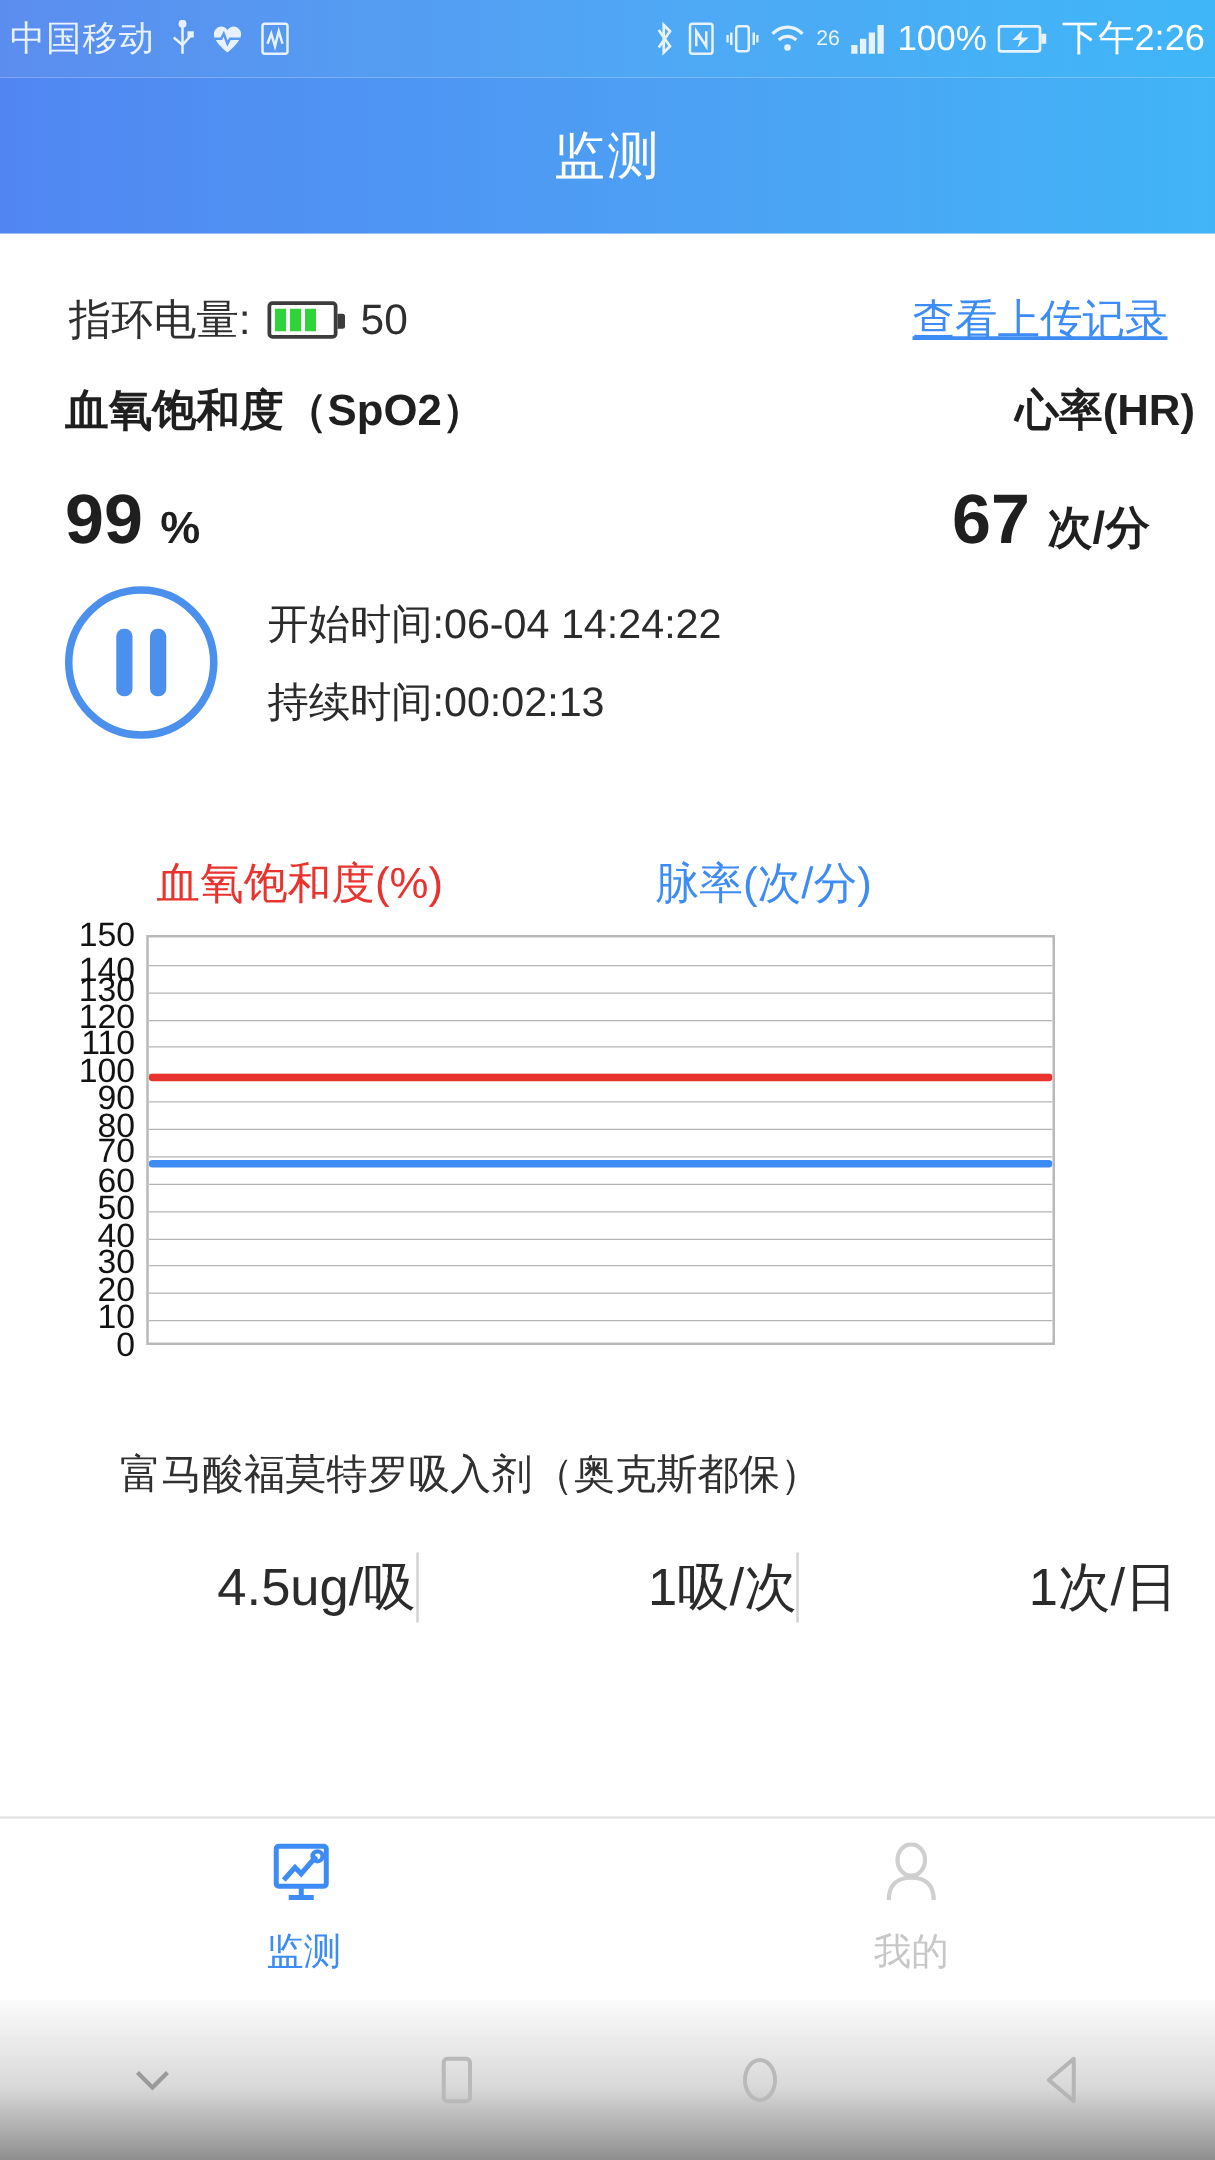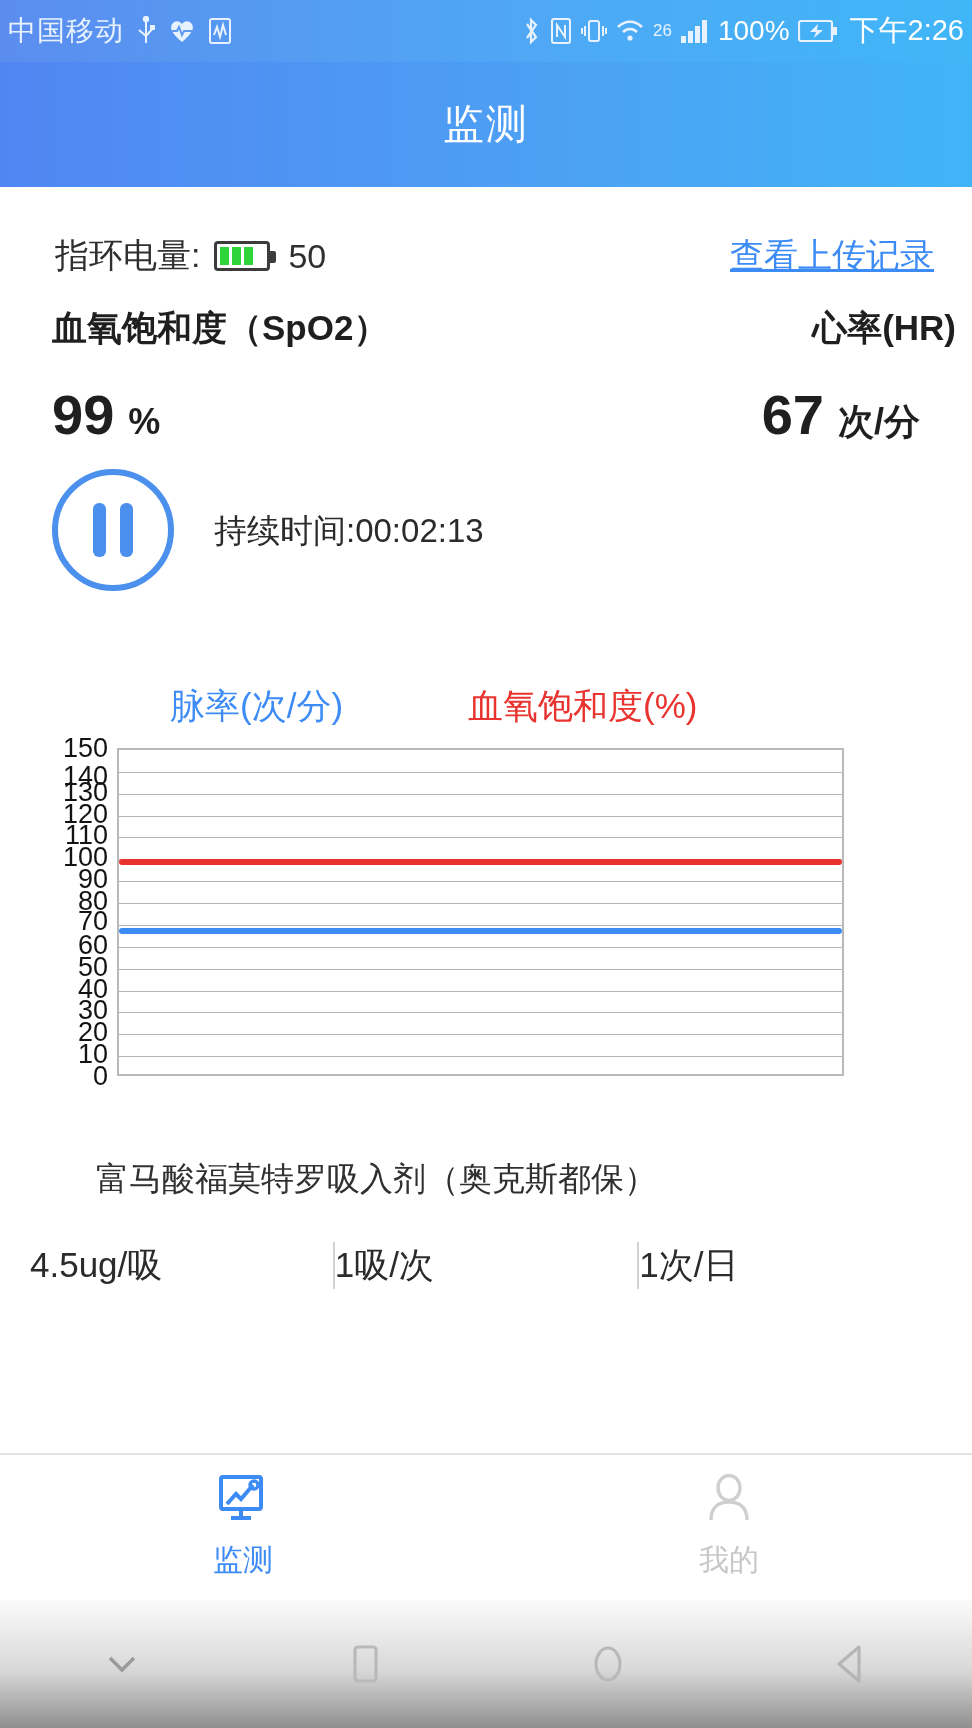--- a/index.html
+++ b/index.html
@@ -206,22 +206,22 @@
     color: #303030;
     padding: 64px 0 0 96px;
   }
   .med-row {
     display: flex;
     margin-top: 40px;
     padding: 0 30px;
   }
   .med-cell {
     flex: 1;
-    text-align: left;
-    font-size: 35px;
+    text-align: right;
+    font-size: 42px;
     color: #2b2b2b;
     border-right: 2px solid #d3d3d3;
   }
   .med-cell:last-child { border-right: none; }
 
   
   .tab-bar {
     position: absolute;
     left: 0; right: 0;
     bottom: 128px;
@@ -359,27 +359,28 @@
       <span class="vital-num">67</span><span class="vital-unit">次/分</span>
     </span>
   </div>
 
   <div class="row-session">
     <div class="pause-btn">
       <span class="pause-bar"></span>
       <span class="pause-bar"></span>
     </div>
     <div class="session-texts">
+      <div class="session-line">开始时间:06-04 14:24:22</div>
       <div class="session-line">持续时间:00:02:13</div>
     </div>
   </div>
 
   <div class="legend">
+    <span class="legend-item legend-spo2">血氧饱和度(%)</span>
     <span class="legend-item legend-pulse">脉率(次/分)</span>
-    <span class="legend-item legend-spo2">血氧饱和度(%)</span>
   </div>
 
   <div class="chart-wrap">
     <div class="chart-axis" id="y-axis">
         <span class="axis-tick" style="top: 0px;">150</span>
         <span class="axis-tick" style="top: 28px;">140</span>
         <span class="axis-tick" style="top: 43.7333px;">130</span>
         <span class="axis-tick" style="top: 65.6px;">120</span>
         <span class="axis-tick" style="top: 87.4667px;">110</span>
         <span class="axis-tick" style="top: 109.333px;">100</span>

